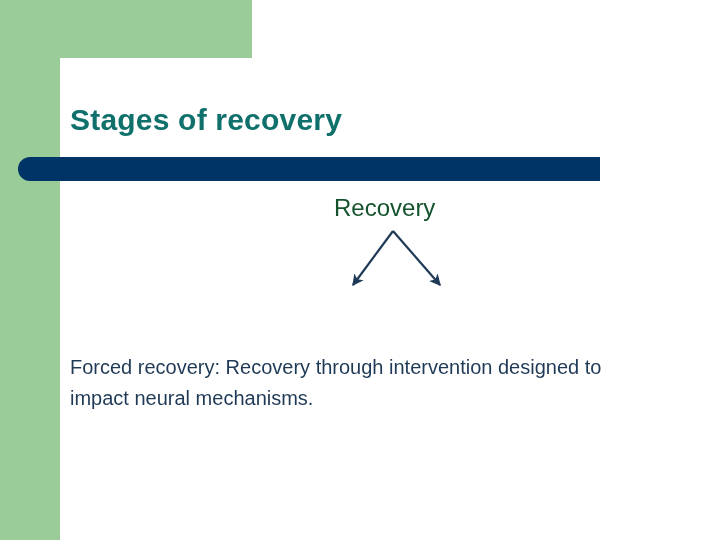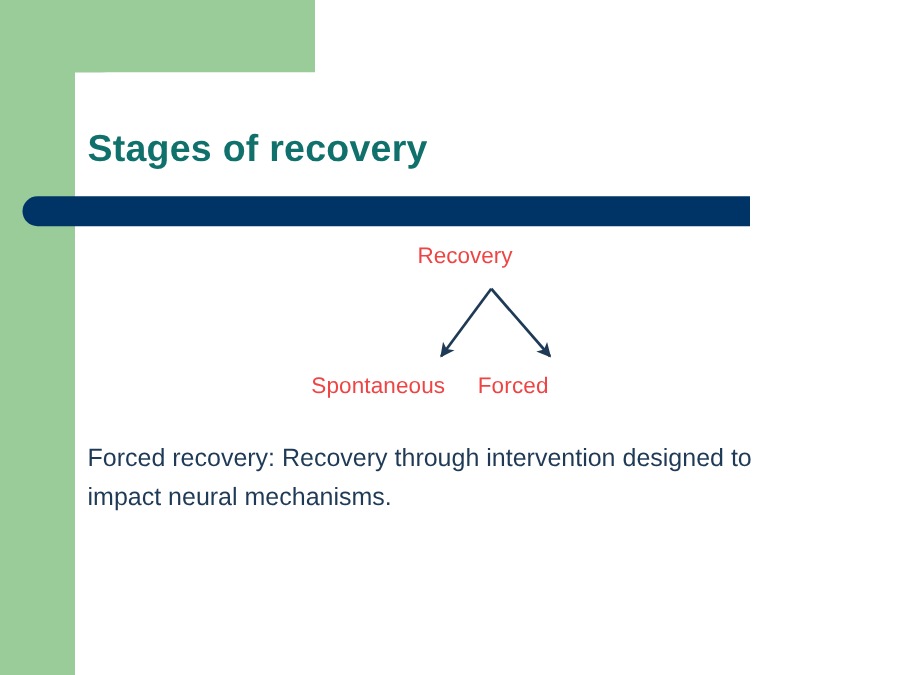--- a/index.html
+++ b/index.html
@@ -74,22 +74,22 @@
     position: absolute;
     left: 0;
     top: 0;
     width: 720px;
     height: 540px;
     pointer-events: none;
   }
 
   .node-label {
     position: absolute;
-    color: #ef4444;
-    font-size: 18px;
+    color: #14532d;
+    font-size: 24px;
     white-space: nowrap;
   }
   .node-recovery {
     left: 334px;
     top: 194px;
   }
   .node-children {
     left: 249px;
     top: 298px;
     letter-spacing: 0.1px;
@@ -127,19 +127,16 @@
       <marker id="arrowhead" markerWidth="6" markerHeight="6" refX="4.6" refY="3" orient="auto" markerUnits="strokeWidth">
         <path d="M0,0.4 L5.2,3 L0,5.6 L1.3,3 Z" fill="#1f3a56"></path>
       </marker>
     </defs>
     <line x1="393" y1="231" x2="353" y2="285" stroke="#1f3a56" stroke-width="2.2" marker-end="url(#arrowhead)"></line>
     <line x1="393" y1="231" x2="440" y2="285" stroke="#1f3a56" stroke-width="2.2" marker-end="url(#arrowhead)"></line>
   </svg>
 
   <div class="node-label node-recovery">Recovery</div>
 
-  <div class="node-label node-children">
-    <span>Spontaneous</span><span class="gap"></span><span>Forced</span>
-  </div>
 
   <div class="body-text">Forced recovery:  Recovery through intervention designed to impact neural mechanisms.</div>
 
 </div>
 
 </body></html>

